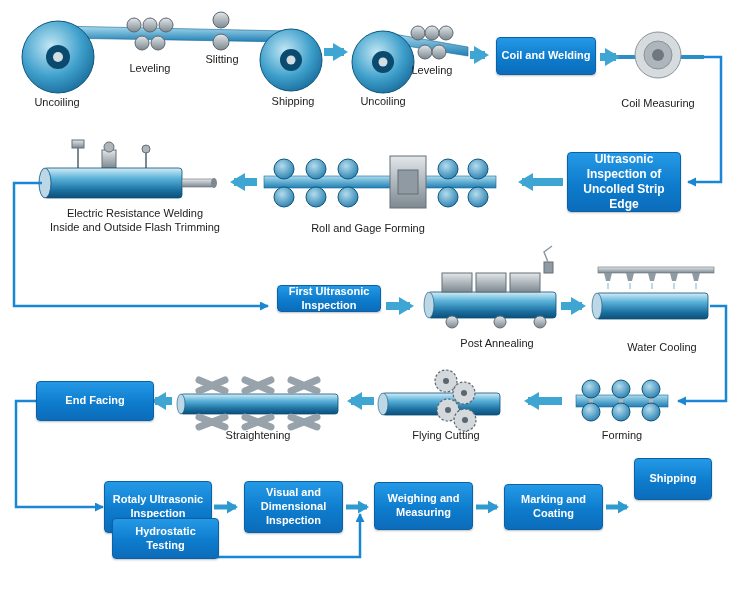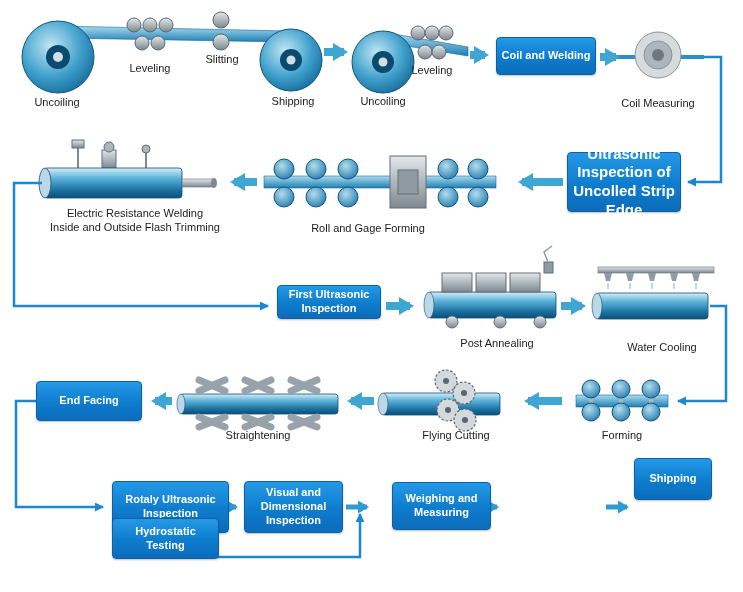--- a/index.html
+++ b/index.html
@@ -7,21 +7,21 @@
   body{font-family:"Liberation Sans",sans-serif}
   .canvas{position:relative;width:743px;height:592px;background:#ffffff;overflow:hidden}
   .canvas > svg{position:absolute;left:0;top:0;display:block}
   .node{
     position:absolute;display:flex;align-items:center;justify-content:center;
     text-align:center;color:#ffffff;font-weight:bold;font-size:11px;line-height:1.25;
     background:linear-gradient(180deg,#2499e6 0%,#0e7ccd 55%,#0b6cba 100%);
     border:1px solid #0a61a8;border-radius:4px;padding:2px 4px;
     box-shadow:0 1px 2px rgba(0,0,0,.25);
   }
-  .node.small{font-size:15px;padding:14px 3px}
+  .node.small{font-size:12px;padding:14px 3px}
   .lbl{position:absolute;text-align:center;color:#1b1b1b;font-size:11px;line-height:1.25}
   .lbl-line{display:block}
 </style>
 </head>
 <body>
 
 <div class="canvas">
 
   <svg width="743" height="592" viewBox="0 0 743 592">
     <defs>
@@ -230,39 +230,40 @@
       <line x1="214" y1="507" x2="236" y2="507" stroke="#2f9ad0" stroke-width="5" marker-end="url(#arrMed)"></line>
       <line x1="346" y1="507" x2="367" y2="507" stroke="#2f9ad0" stroke-width="5" marker-end="url(#arrMed)"></line>
       <line x1="476" y1="507" x2="497" y2="507" stroke="#2f9ad0" stroke-width="5" marker-end="url(#arrMed)"></line>
       <line x1="606" y1="507" x2="627" y2="507" stroke="#2f9ad0" stroke-width="5" marker-end="url(#arrMed)"></line>
       <polyline points="209,557 360,557 360,514" stroke="#1b86d4" stroke-width="2.5" marker-end="url(#arrThin)"></polyline>
     </g>
   </svg>
 
   <div class="node" style="left:496px;top:37px;width:100px;height:38px">Coil and Welding</div>
   <div class="node small" style="left:567px;top:152px;width:114px;height:60px">Ultrasonic Inspection of Uncolled Strip Edge</div>
-  <div class="node" style="left:277px;top:285px;width:104px;height:34px">First Ultrasonic Inspection</div>
-  <div class="node" style="left:36px;top:381px;width:106px;height:40px">End Facing</div>
-  <div class="node" style="left:112px;top:481px;width:117px;height:52px">Rotaly Ultrasonic Inspection</div>
+  <div class="node" style="left:277px;top:285px;width:104px;height:27px">First Ultrasonic Inspection</div>
+  <div class="node" style="left:36px;top:381px;width:118px;height:40px">End Facing</div>
+  <div class="node" style="left:104px;top:481px;width:108px;height:52px">Rotaly Ultrasonic Inspection</div>
   <div class="node" style="left:112px;top:518px;width:107px;height:41px">Hydrostatic Testing</div>
   <div class="node" style="left:244px;top:481px;width:99px;height:52px">Visual and Dimensional Inspection</div>
-  <div class="node" style="left:392px;top:482px;width:99px;height:48px">Weighing and Measuring</div>
+  <div class="node" style="left:374px;top:482px;width:99px;height:48px">Weighing and Measuring</div>
+  <div class="node" style="left:504px;top:484px;width:99px;height:46px">Marking and Coating</div>
   <div class="node" style="left:634px;top:458px;width:78px;height:42px">Shipping</div>
 
   <div class="lbl" style="left:19px;top:96px;width:76px">Uncoiling</div>
   <div class="lbl" style="left:119px;top:62px;width:62px">Leveling</div>
   <div class="lbl" style="left:196px;top:53px;width:52px">Slitting</div>
   <div class="lbl" style="left:261px;top:95px;width:64px">Shipping</div>
   <div class="lbl" style="left:352px;top:95px;width:62px">Uncoiling</div>
   <div class="lbl" style="left:403px;top:64px;width:58px">Leveling</div>
   <div class="lbl" style="left:606px;top:97px;width:104px">Coil Measuring</div>
   <div class="lbl" style="left:26px;top:207px;width:218px">
     <span class="lbl-line">Electric Resistance Welding</span>
     <span class="lbl-line">Inside and Outside Flash Trimming</span>
   </div>
   <div class="lbl" style="left:298px;top:222px;width:140px">Roll and Gage Forming</div>
   <div class="lbl" style="left:447px;top:337px;width:100px">Post Annealing</div>
   <div class="lbl" style="left:612px;top:341px;width:100px">Water Cooling</div>
   <div class="lbl" style="left:215px;top:429px;width:86px">Straightening</div>
-  <div class="lbl" style="left:413px;top:429px;width:86px">Flying Cutting</div>
+  <div class="lbl" style="left:403px;top:429px;width:86px">Flying Cutting</div>
   <div class="lbl" style="left:597px;top:429px;width:50px">Forming</div>
 
 </div>
 
 </body></html>

